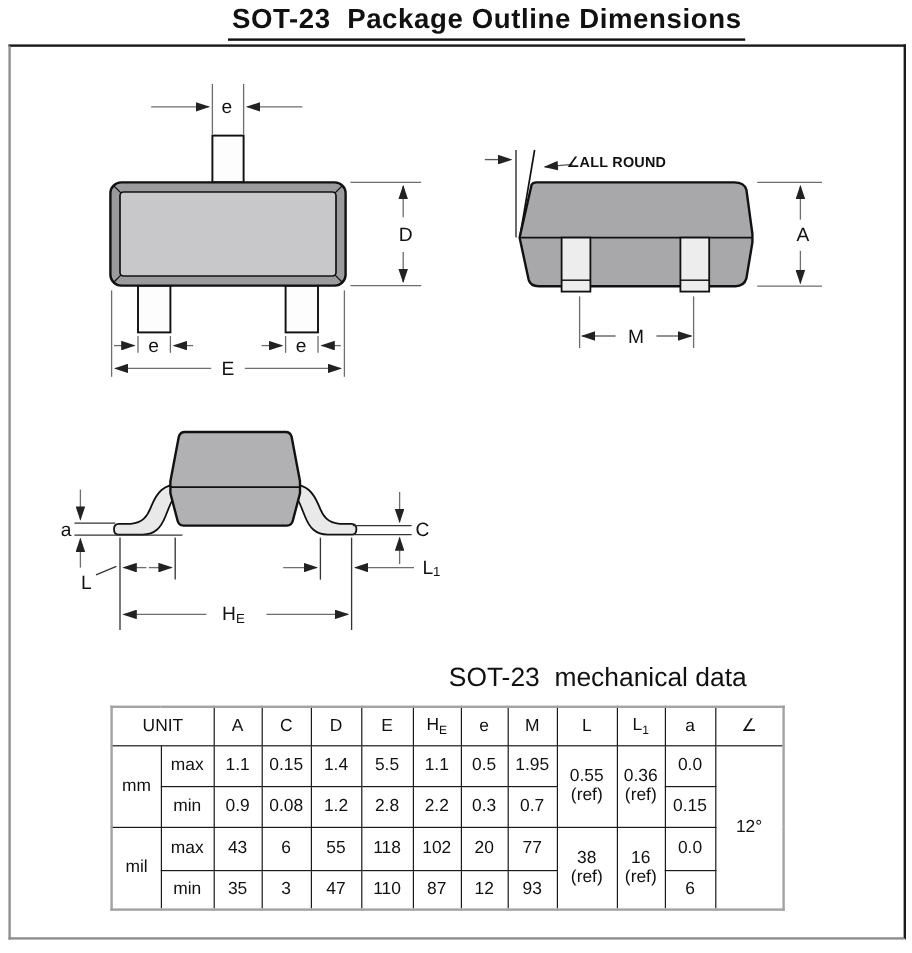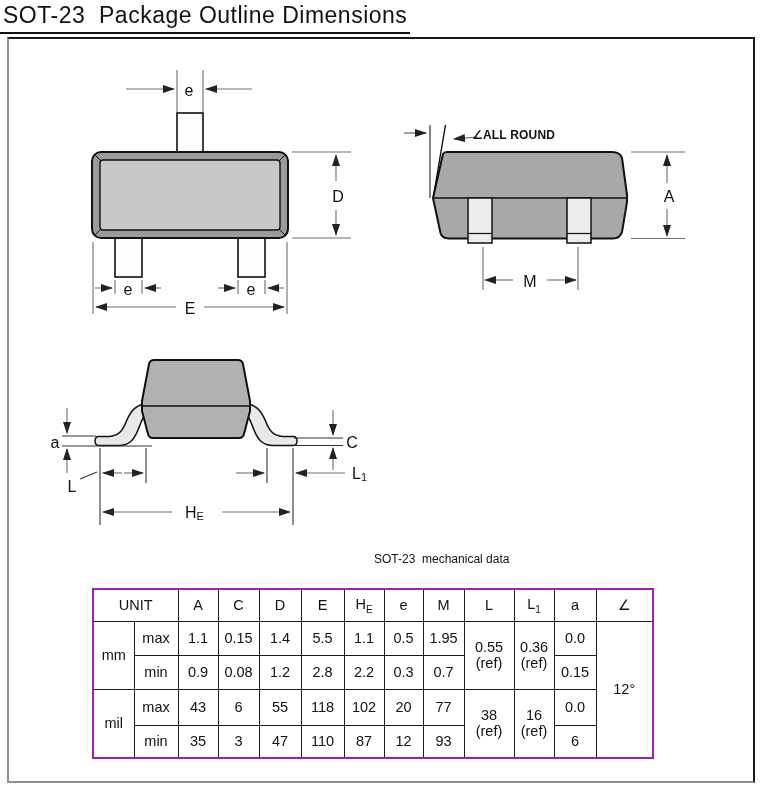--- a/index.html
+++ b/index.html
@@ -2,43 +2,43 @@
 <html><head>
 <meta charset="utf-8">
 <style>
   html,body{margin:0;padding:0;}
   body{
     width:760px;height:794px;position:relative;background:#ffffff;
     font-family:"Liberation Sans","DejaVu Sans",sans-serif;color:#111;
     overflow:hidden;
   }
   .page-title{
-    position:absolute;top:2px;left:0;width:621px;text-align:left;
-    font-size:23px;font-weight:400;letter-spacing:.5px;white-space:pre;
+    position:absolute;top:2px;left:0;width:621px;text-align:right;
+    font-size:23px;font-weight:700;letter-spacing:.5px;white-space:pre;
   }
   .page-title span{display:inline-block;border-bottom:2px solid #111;padding:0 3px 3px 3px;}
   .frame{
     position:absolute;left:7px;top:37px;width:748px;height:746px;box-sizing:border-box;
     border-style:solid;border-width:2px;
     border-color:#1a1a1a #1a1a1a #8f8f8f #8f8f8f;
   }
   svg.drawing{position:absolute;left:0;top:0;}
   .subtitle{
-    position:absolute;left:374px;top:552px;font-size:12px;font-weight:400;white-space:pre;
+    position:absolute;left:374px;top:552px;font-size:22px;font-weight:400;white-space:pre;
   }
   table.mech{
     position:absolute;left:92px;top:588px;width:560px;
     border-collapse:collapse;table-layout:fixed;
     font-size:14.5px;
   }
   table.mech td{
     border:1.5px solid #1a1a1a;text-align:center;vertical-align:middle;
     padding:0;line-height:1.12;
   }
-  table.mech{border:2px solid #a21caf;}
+  table.mech{border:2px solid #a3a3a3;}
   .dimtext{font-size:16px;fill:#111;}
   .smallnote{font-size:12px;font-weight:600;fill:#111;letter-spacing:.2px;}
   .subsc{font-size:11px;}
 </style>
 </head>
 <body>
 
 <div class="page-title"><span>SOT-23  Package Outline Dimensions</span></div>
 
 <div class="frame"></div>

